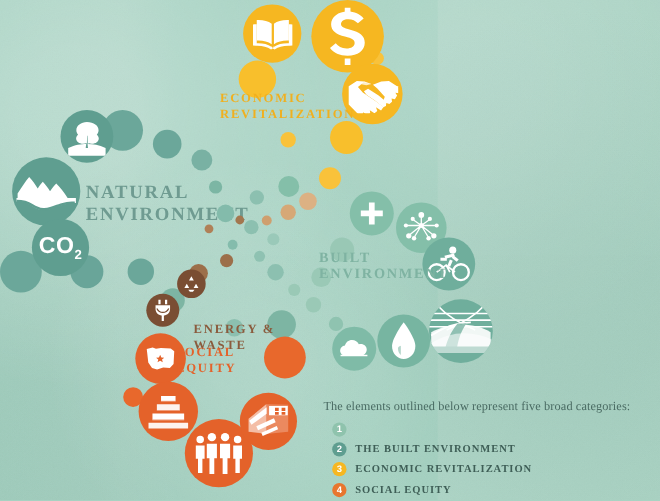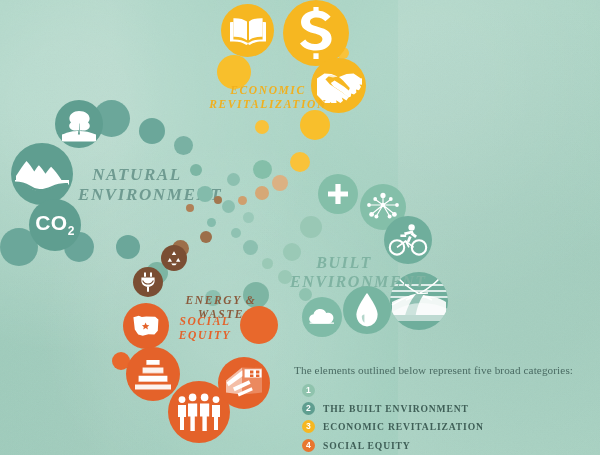--- a/index.html
+++ b/index.html
@@ -58,31 +58,30 @@
     align-items: center;
     justify-content: center;
     overflow: hidden;
     text-align: center;
   }
   .ic svg { display: block; }
 
   
   .lbl {
     position: absolute;
-    text-align: center;
+    text-align: left;
     font-family: "Liberation Serif", serif;
     font-weight: 700;
     letter-spacing: 1.6px;
     line-height: 1.18;
     text-transform: uppercase;
     white-space: pre-line;
-    font-style: italic;
   }
   #lbl-natural { color: #6f9b91; font-size: 17px; }
-  #lbl-built   { color: #7fb3a2; font-size: 16px; margin-top: 28px; }
+  #lbl-built   { color: #7fb3a2; font-size: 13px; }
   #lbl-econ    { color: #f0b01f; font-size: 11.5px; }
   #lbl-social  { color: #e4622a; font-size: 11.5px; }
   #lbl-energy  { color: #8a5b3d; font-size: 11.5px; }
 
   .co2 {
     font-family: "Liberation Sans", sans-serif;
     font-weight: 700;
     color: #ffffff;
     font-size: 21px;
     letter-spacing: .5px;

